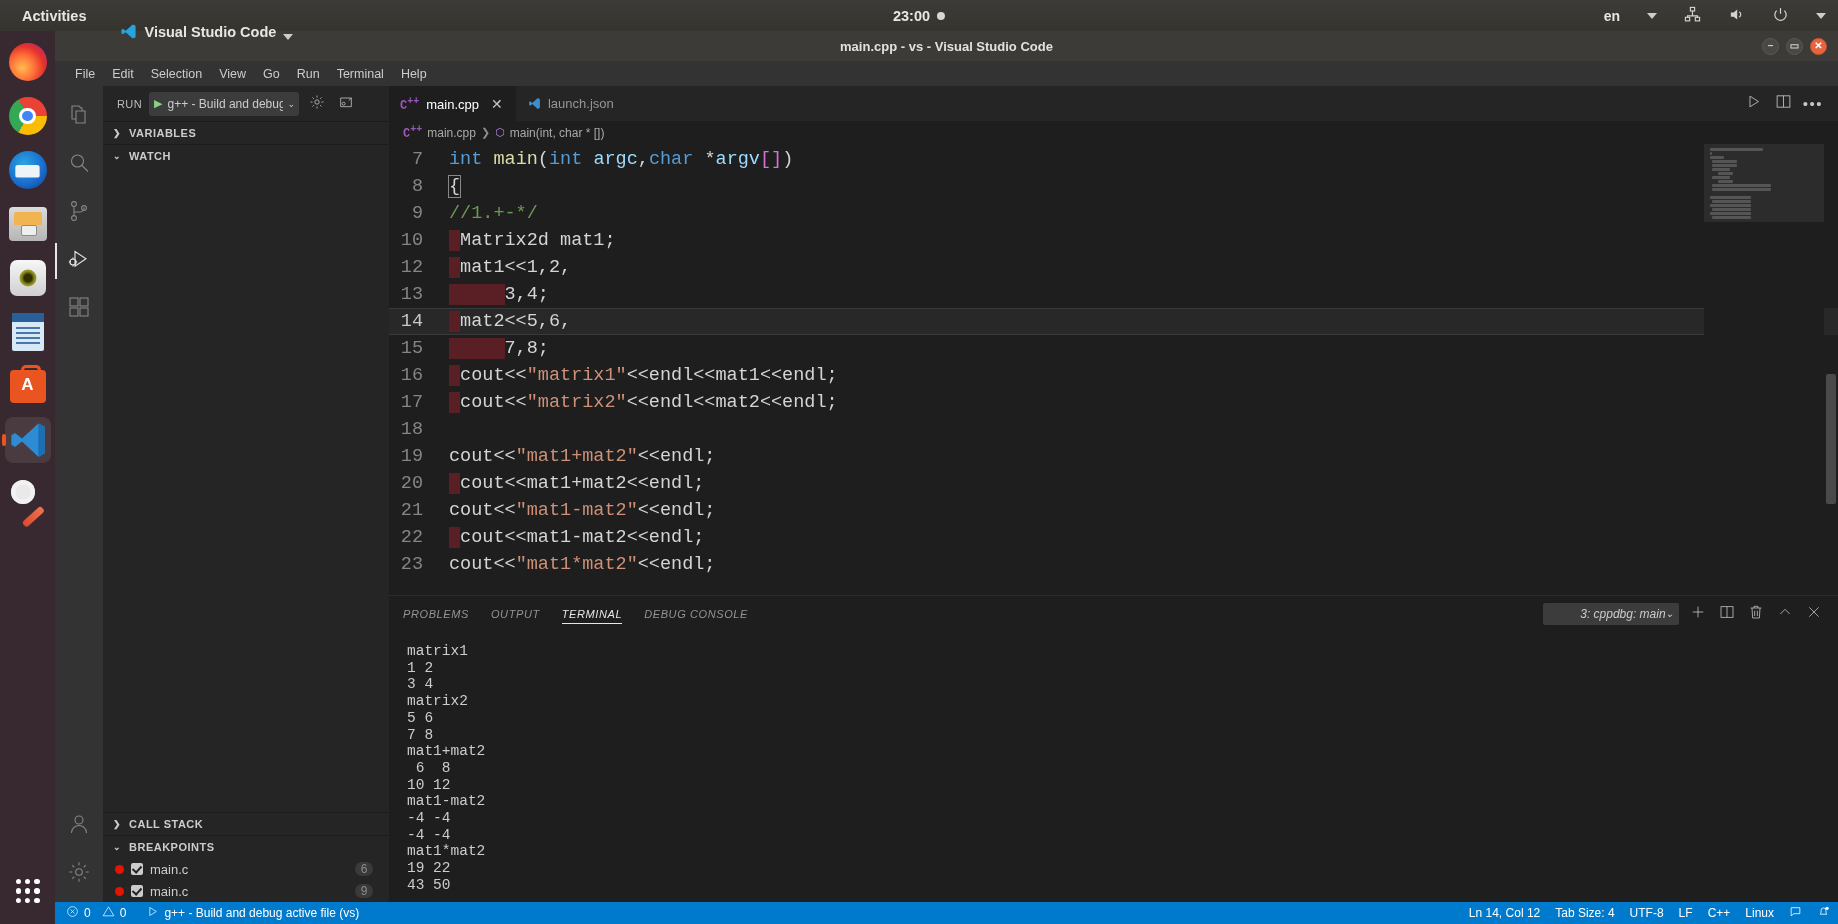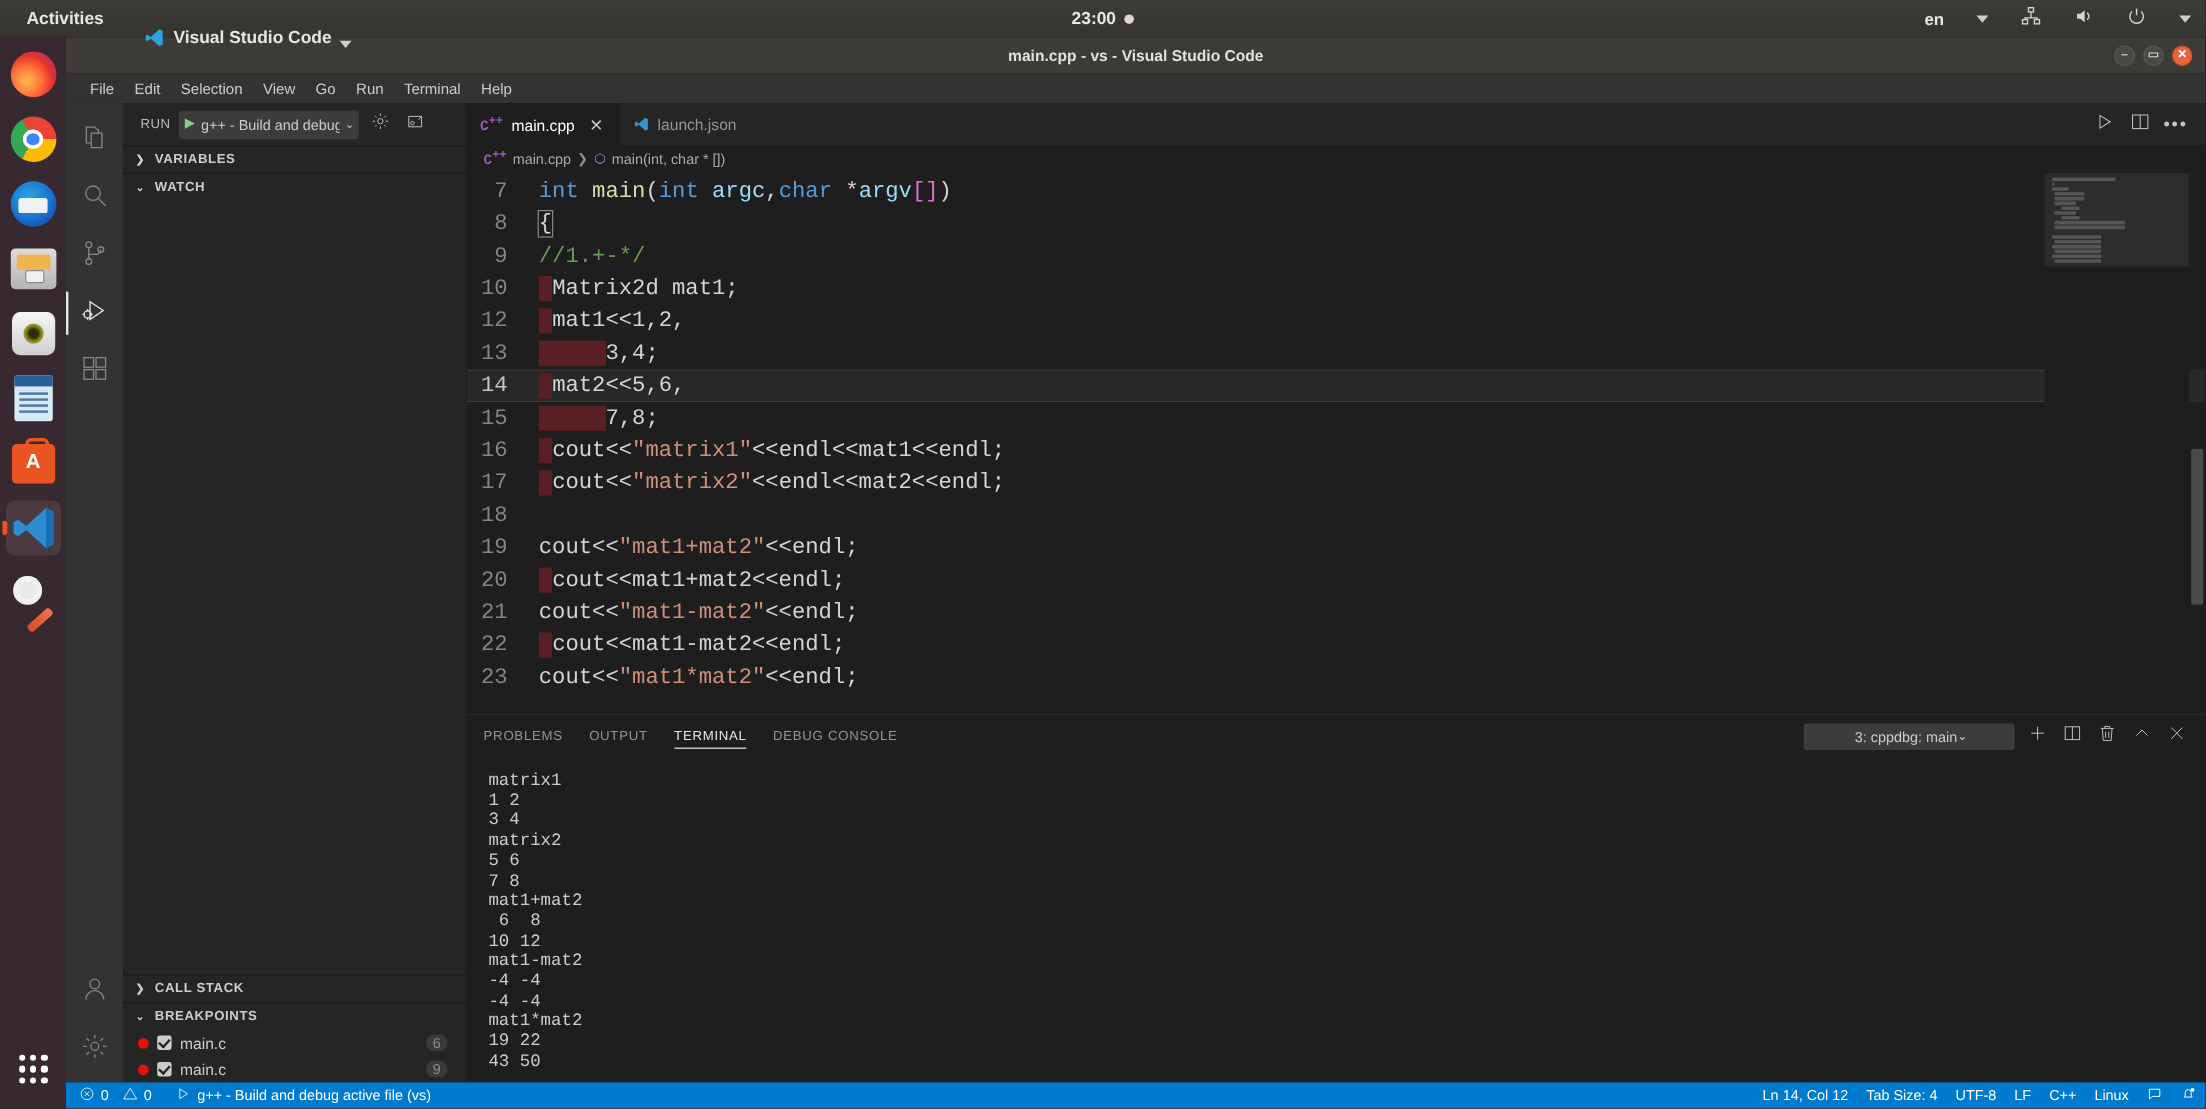--- a/index.html
+++ b/index.html
@@ -178,28 +178,28 @@
      background:#1e1e1e; padding-top:4px;}
   .mm-row { height:3px; margin-bottom:1px; display:flex; gap:2px; padding-left:6px;}
   .mm-row i { display:block; height:3px; background:#4a4a4a; border-radius:1px;}
   .mm-sel { position:absolute; left:0; right:0; background:#ffffff10; }
   .scrollbar-v { position:absolute; right:0; top:0; width:14px; height:100%; background:transparent;}
   .scrollbar-thumb { position:absolute; right:2px; width:10px; background:#4a4a4a; border-radius:2px;}
 
   
   .panel { height:307px; background:#1e1e1e; border-top:1px solid #2b2b2b; display:flex;
      flex-direction:column; flex:0 0 307px;}
-  .panel-head { height:35px; display:flex; align-items:center; padding-left:14px; gap:22px; flex:0 0 35px;}
+  .panel-head { height:35px; display:flex; align-items:center; padding-left:14px; gap:22px; flex:0 0 35px;font-style:italic;}
   .p-tab { font-size:11px; letter-spacing:.6px; color:#949494; text-transform:uppercase;
       position:relative; height:35px; display:flex; align-items:center;}
   .p-tab.active { color:#e7e7e7;}
   .p-tab.active::after{ content:''; position:absolute; left:0; right:0; bottom:7px; height:1px; background:#e7e7e7;}
   .panel-actions { margin-left:auto; display:flex; align-items:center; gap:9px; padding-right:14px; color:#c5c5c5;}
-  .term-select { display:flex; align-items:center; justify-content:center; background:#3c3c3c;
-     height:22px; border-radius:2px; width:176px; padding:0 5px 0 8px; font-size:12px; color:#cccccc;}
+  .term-select { display:flex; align-items:center; justify-content:flex-end; background:#3c3c3c;
+     height:22px; border-radius:2px; width:136px; padding:0 5px 0 8px; font-size:12px; color:#cccccc;}
   .pa { width:20px;height:20px;display:flex;align-items:center;justify-content:center;}
   .pa svg{width:16px;height:16px;fill:none;stroke:currentColor;stroke-width:1.2;}
   .terminal { flex:1; padding:12px 0 0 18px; font-family:"Liberation Mono","DejaVu Sans Mono",monospace;
      font-size:14.5px; line-height:16.7px; color:#cccccc; overflow:hidden; white-space:pre;}
 
   
   .statusbar { height:22px; background:#007acc; color:#ffffff; display:flex; align-items:center;
      font-size:12px; flex:0 0 22px; padding:0 8px 0 8px;}
   .sb-left { display:flex; align-items:center; gap:14px;}
   .sb-right { margin-left:auto; display:flex; align-items:center; gap:15px;}

